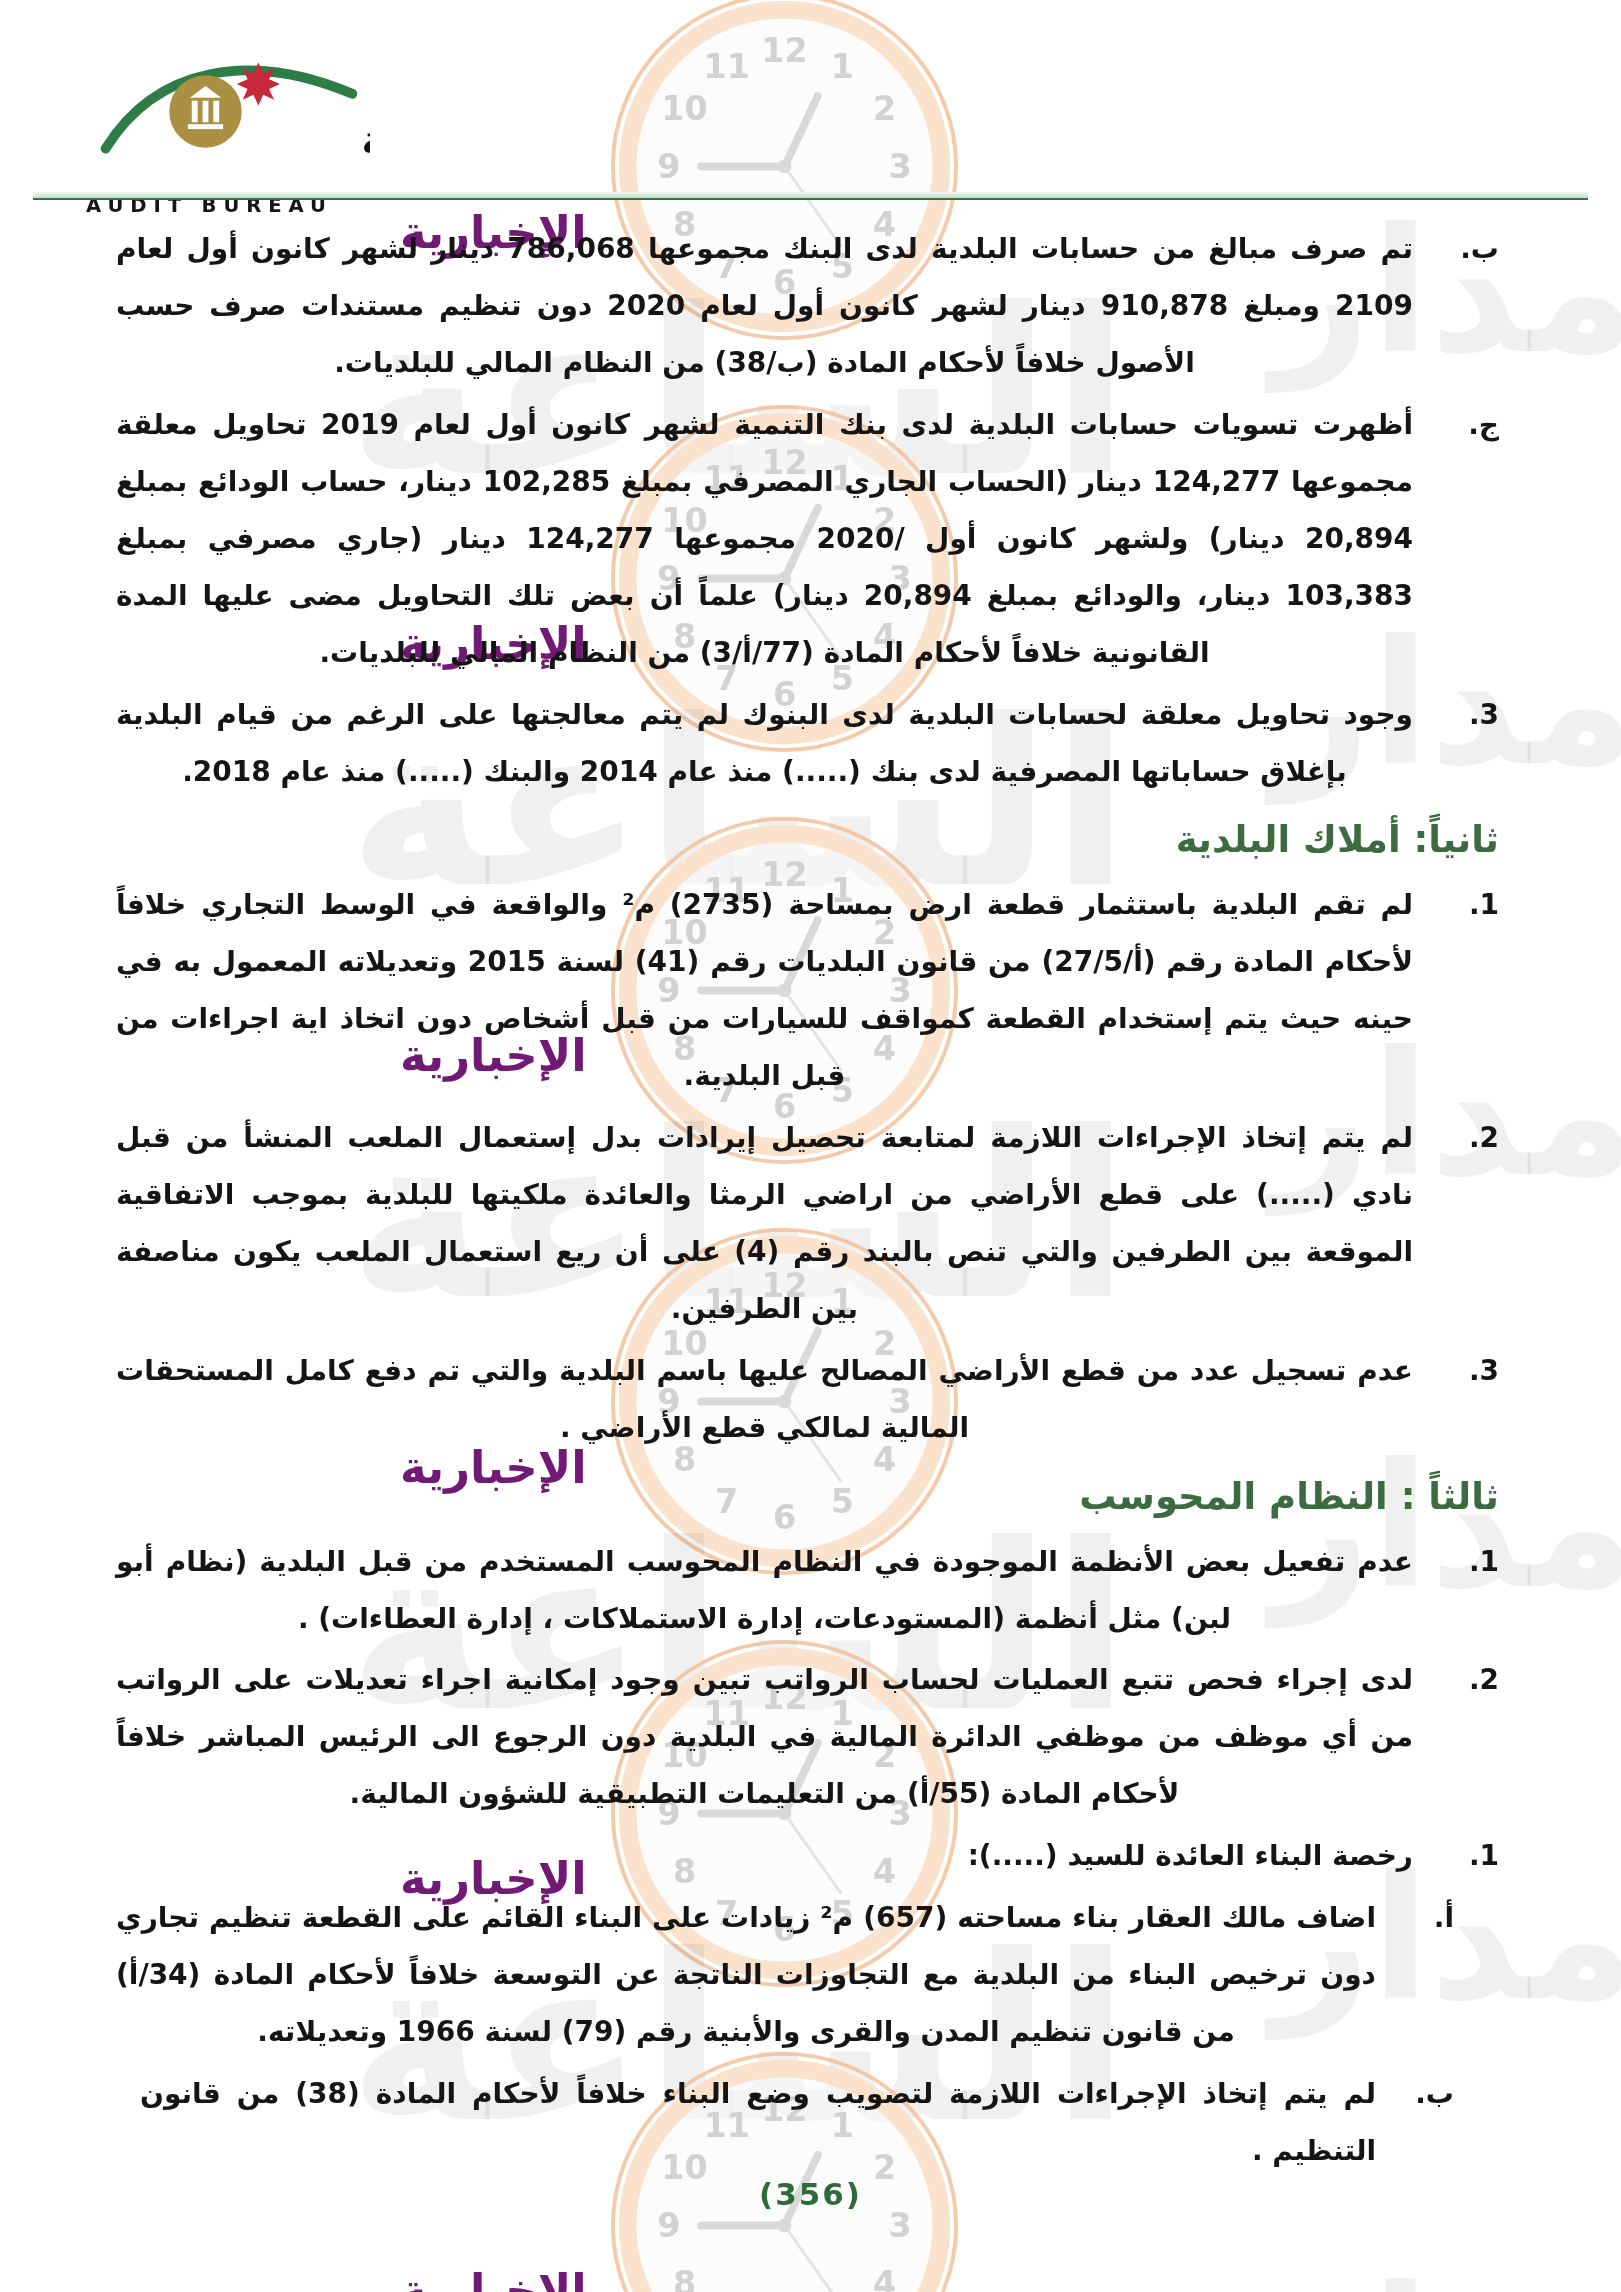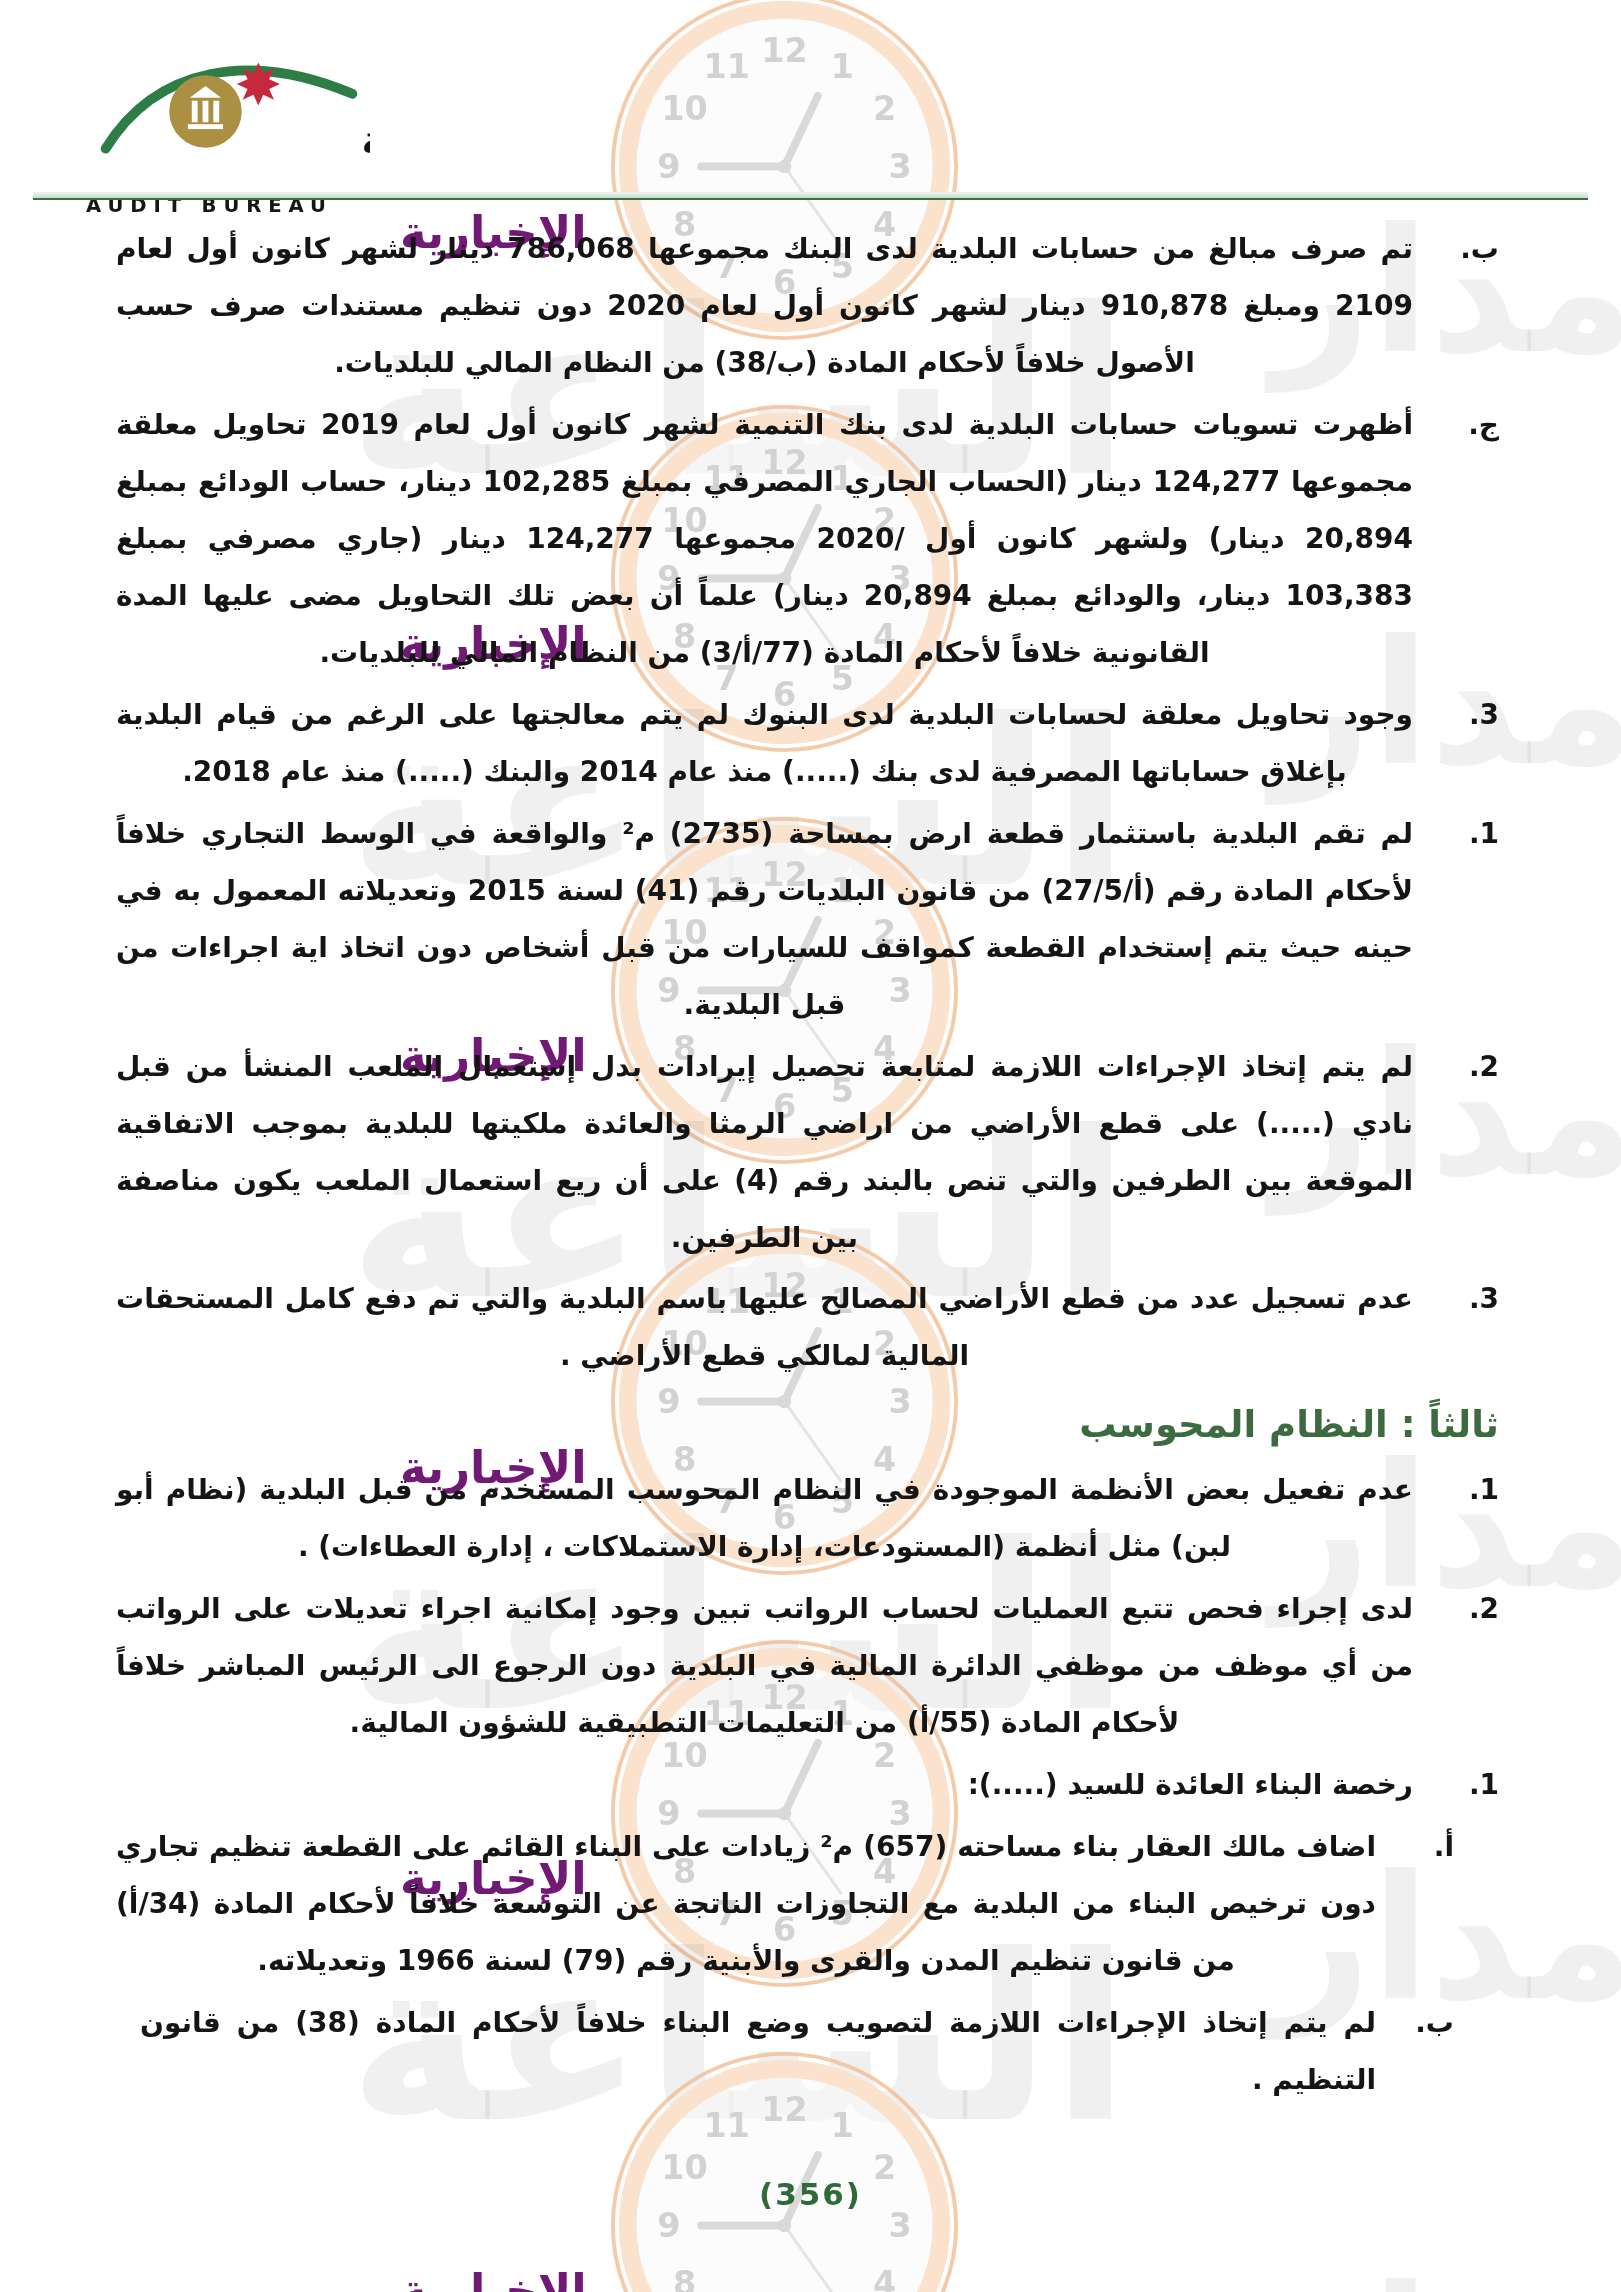--- a/index.html
+++ b/index.html
@@ -227,20 +227,21 @@
         <span class="itext">تم صرف مبالغ من حسابات البلدية لدى البنك مجموعها 786,068 دينار لشهر كانون أول لعام 2109 ومبلغ 910,878 دينار لشهر كانون أول لعام 2020 دون تنظيم مستندات صرف حسب الأصول خلافاً لأحكام المادة (⁦38/ب⁩) من النظام المالي للبلديات.</span>
       </div>
       <div class="item">
         <span class="marker">ج.</span>
         <span class="itext">أظهرت تسويات حسابات البلدية لدى بنك التنمية لشهر كانون أول لعام 2019 تحاويل معلقة مجموعها 124,277 دينار (الحساب الجاري المصرفي بمبلغ 102,285 دينار، حساب الودائع بمبلغ 20,894 دينار) ولشهر كانون أول /2020 مجموعها 124,277 دينار (جاري مصرفي بمبلغ 103,383 دينار، والودائع بمبلغ 20,894 دينار) علماً أن بعض تلك التحاويل مضى عليها المدة القانونية خلافاً لأحكام المادة (77/أ/3) من النظام المالي للبلديات.</span>
       </div>
       <div class="item">
         <span class="marker">3.</span>
         <span class="itext">وجود تحاويل معلقة لحسابات البلدية لدى البنوك لم يتم معالجتها على الرغم من قيام البلدية بإغلاق حساباتها المصرفية لدى بنك (.....) منذ عام 2014 والبنك (.....) منذ عام 2018.</span>
       </div>
+      <div class="heading">ثانياً: أملاك البلدية</div>
       <div class="item">
         <span class="marker">1.</span>
         <span class="itext">لم تقم البلدية باستثمار قطعة ارض بمساحة (2735) م² والواقعة في الوسط التجاري خلافاً لأحكام المادة رقم (⁦27/أ/5⁩) من قانون البلديات رقم (41) لسنة 2015 وتعديلاته المعمول به في حينه حيث يتم إستخدام القطعة كمواقف للسيارات من قبل أشخاص دون اتخاذ اية اجراءات من قبل البلدية.</span>
       </div>
       <div class="item">
         <span class="marker">2.</span>
         <span class="itext">لم يتم إتخاذ الإجراءات اللازمة لمتابعة تحصيل إيرادات بدل إستعمال الملعب المنشأ من قبل نادي (.....) على قطع الأراضي من اراضي الرمثا والعائدة ملكيتها للبلدية بموجب الاتفاقية الموقعة بين الطرفين والتي تنص بالبند رقم (4) على أن ريع استعمال الملعب يكون مناصفة بين الطرفين.</span>
       </div>
       <div class="item">
         <span class="marker">3.</span>

